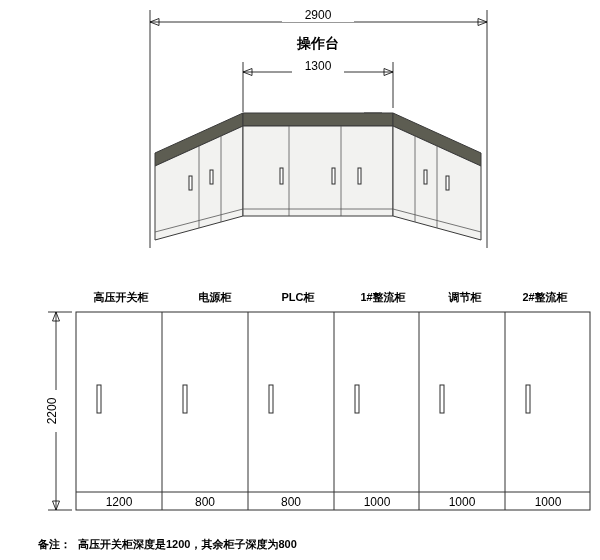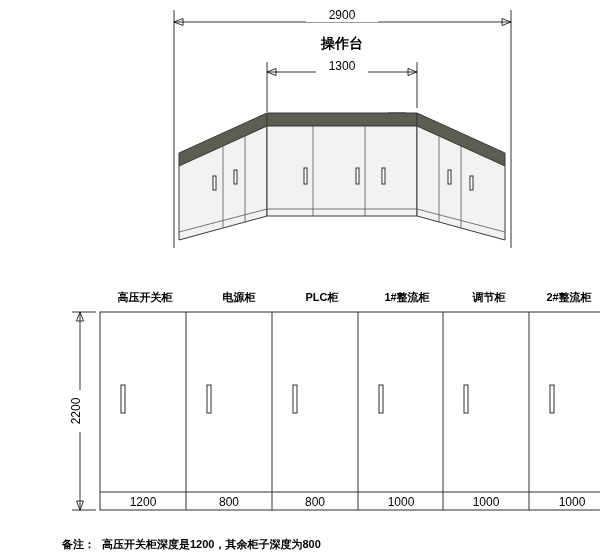--- a/index.html
+++ b/index.html
@@ -14,21 +14,20 @@
     font-family: "Liberation Sans", sans-serif;
     color: #000000;
     overflow: hidden;
   }
   #diagram-root {
     position: absolute;
     left: 0;
     top: 0;
     width: 476px;
     height: 560px;
-    padding-left: 24px;
   }
   svg {
     display: block;
   }
   .dim-text {
     font-family: "Liberation Sans", sans-serif;
     font-size: 12px;
     fill: #000000;
   }
   .label-text {

